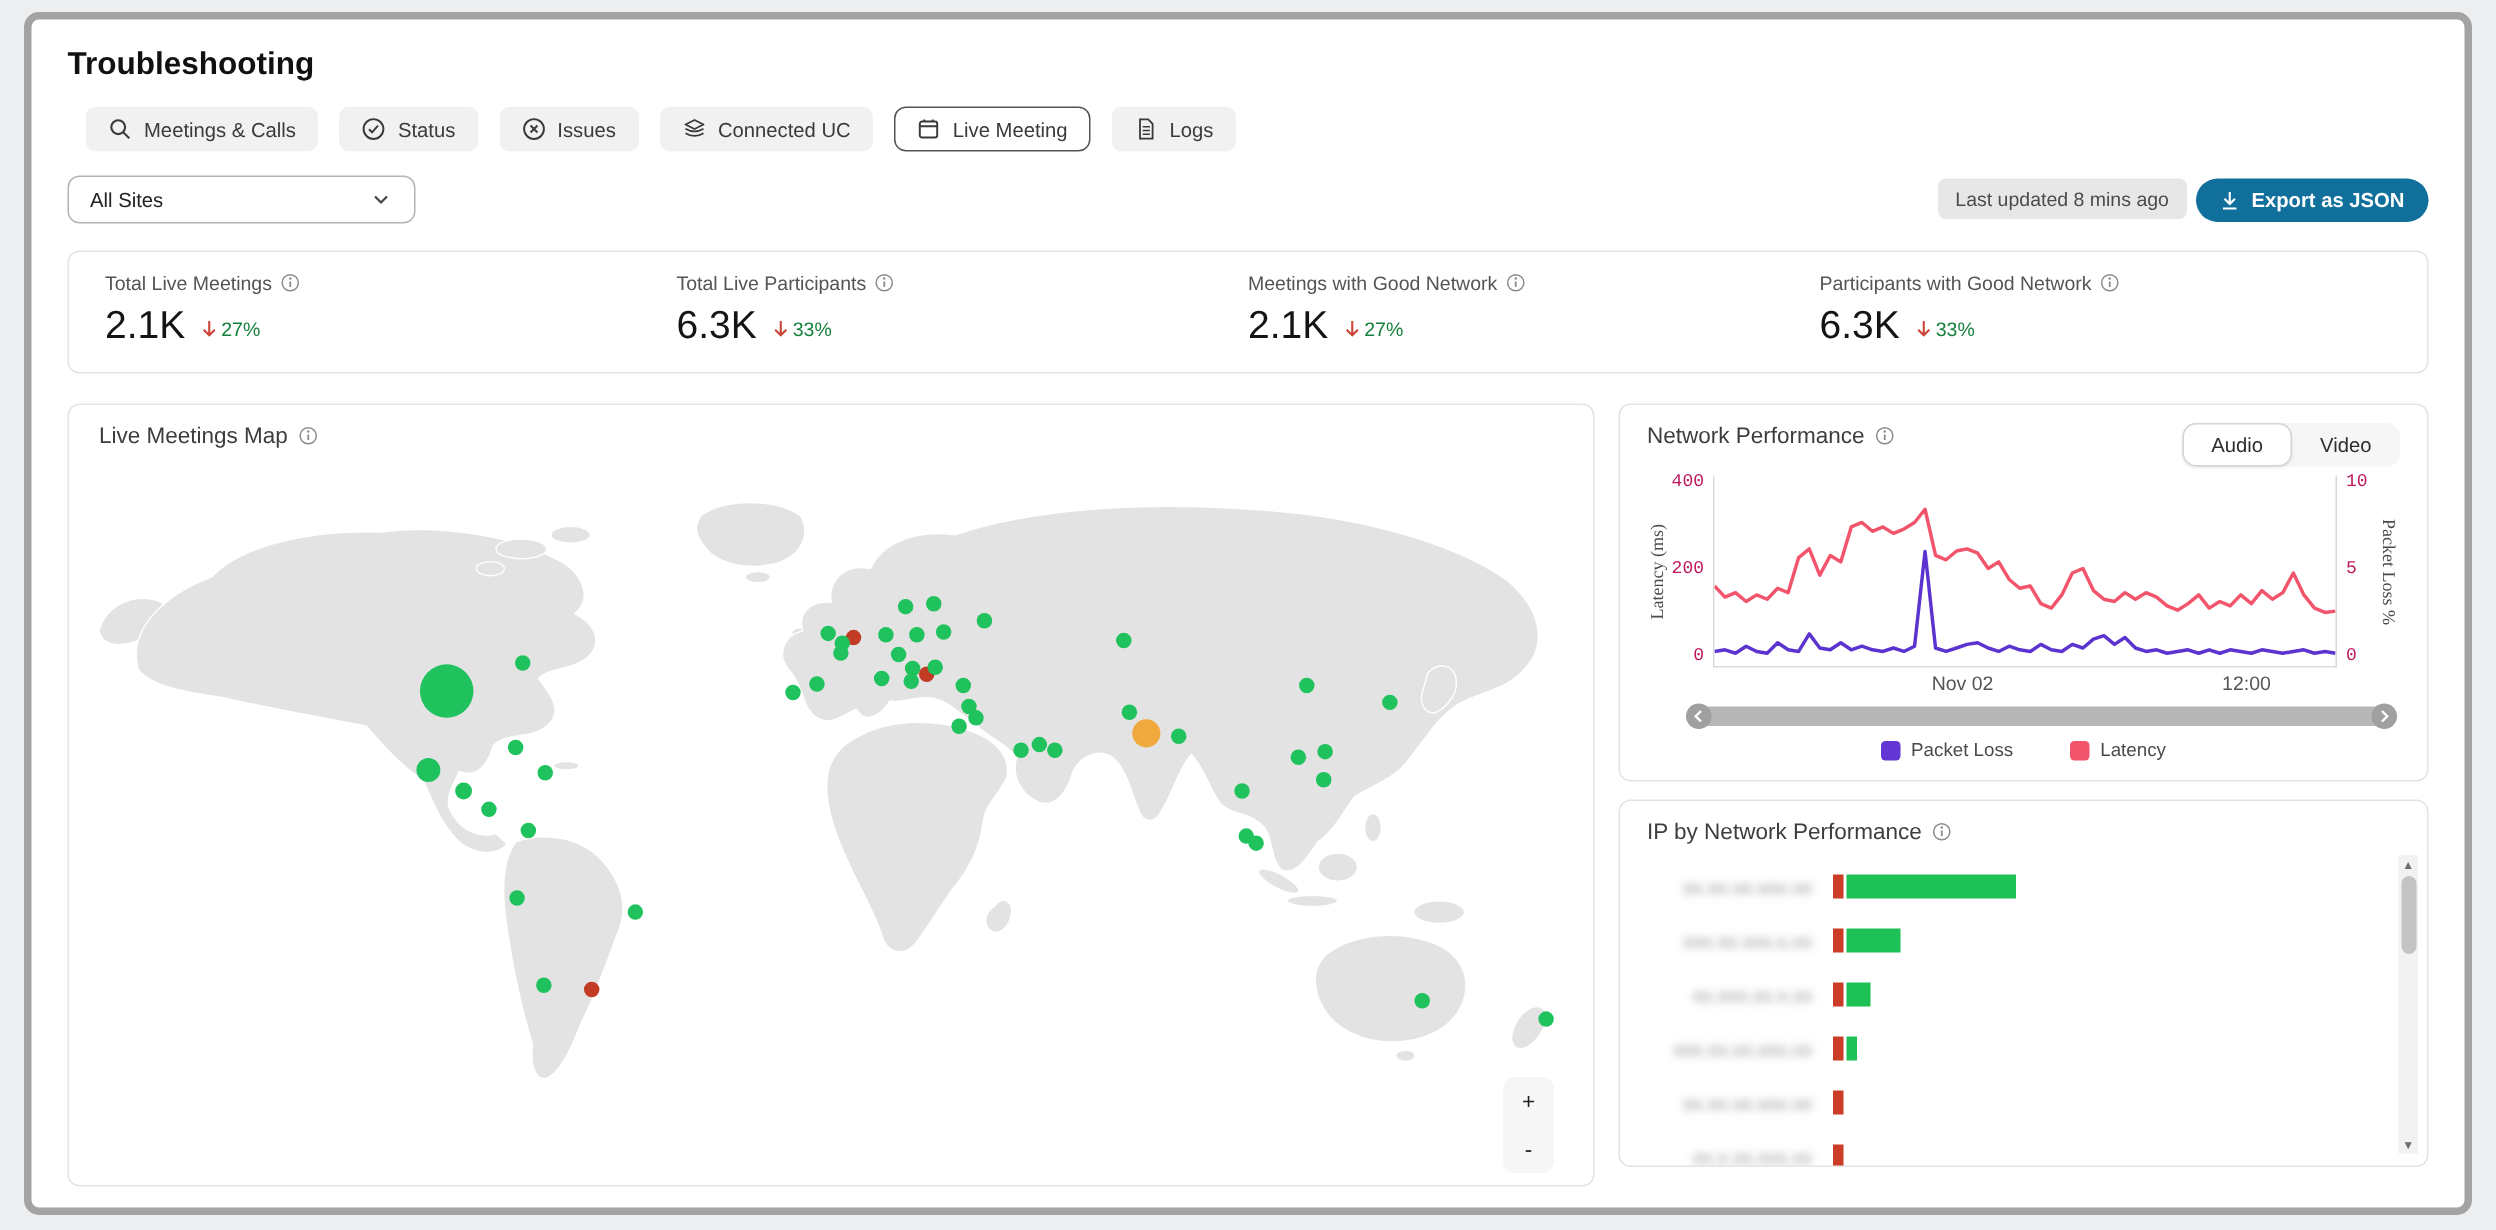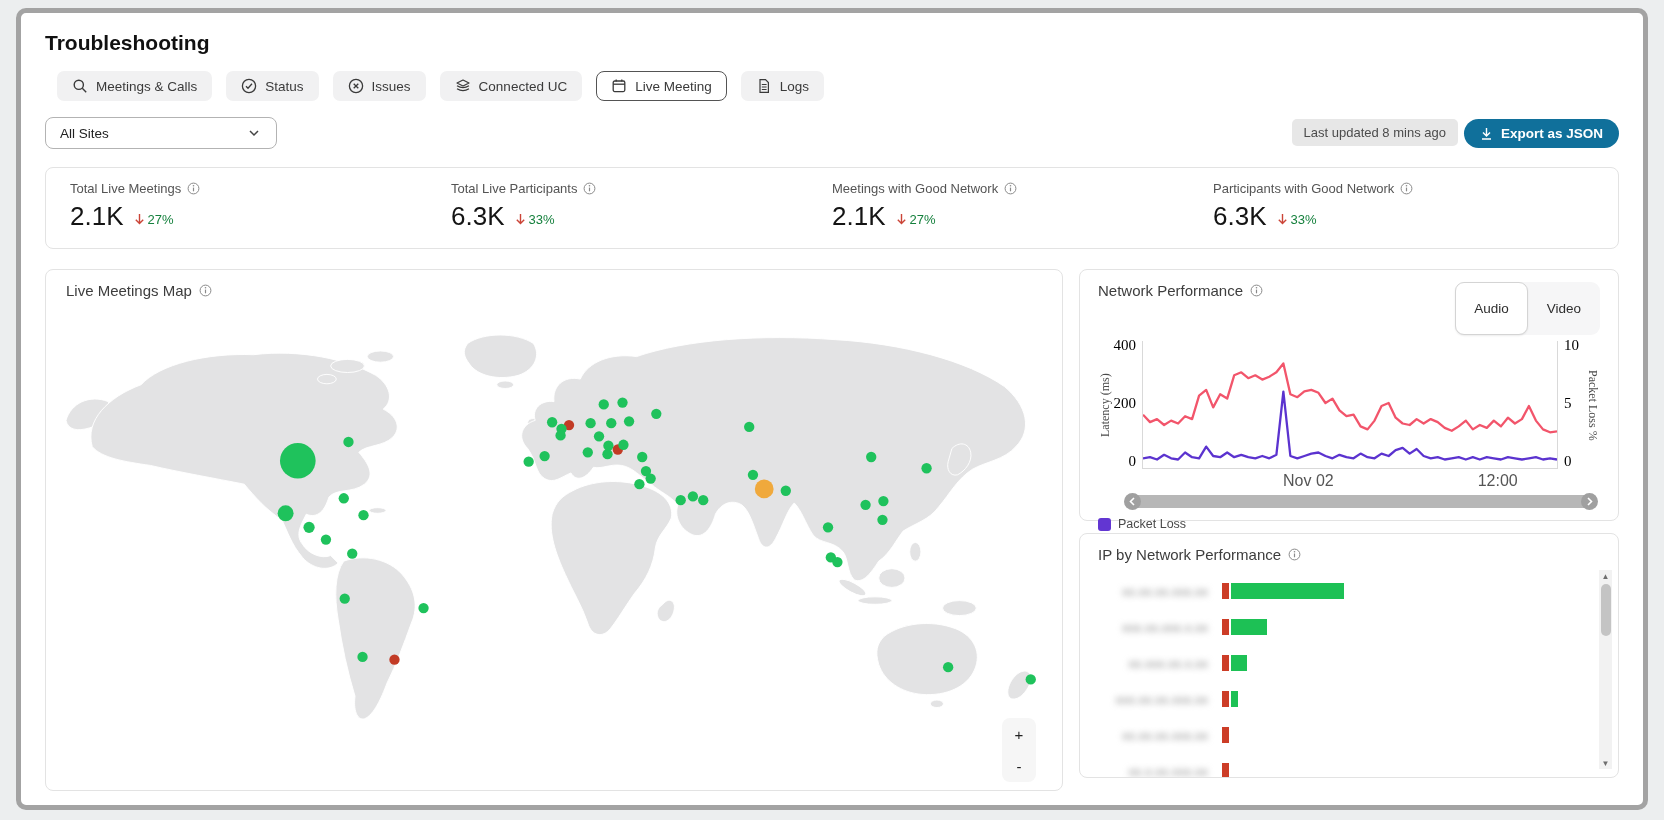--- a/index.html
+++ b/index.html
@@ -46,44 +46,44 @@
   .zoomctrl { position:absolute; right:26px; bottom:8px; width:34px; height:64px;
     background:#f6f6f6; border-radius:8px; display:flex; flex-direction:column;
     align-items:center; justify-content:space-around; font-size:14px; color:#222; }
   .zoomctrl button { border:none; background:transparent; font-size:15px; color:#222; cursor:pointer;
     font-family:"Liberation Sans",sans-serif; }
 
   .col-right { width:540px; display:flex; flex-direction:column; gap:12px; }
   .np-panel { height:252px; }
   .np-head { display:flex; justify-content:space-between; align-items:flex-start; }
   .seg { display:flex; background:#f6f6f7; border-radius:9px; }
-  .seg-item { padding:18px 18px; font-size:13.5px; color:#2e2e2e; border:1px solid transparent;
+  .seg-item { padding:6px 18px; font-size:13.5px; color:#2e2e2e; border:1px solid transparent;
     border-radius:9px; cursor:pointer; }
   .seg-item.selected { background:#fff; border-color:#d4d4d4; box-shadow:0 1px 2px rgba(0,0,0,.08); }
 
   .chart-grid { display:grid; grid-template-columns:14px 30px 1fr 26px 16px; margin-top:6px; }
   .rot-label { writing-mode:vertical-rl; font-family:"Liberation Serif",serif; font-size:12px;
     color:#4a4a4a; display:flex; align-items:center; justify-content:center; height:128px; }
   .rot-label.left { transform:rotate(180deg); }
-  .ticks { position:relative; height:128px; font-family:Liberation Serif, serif; font-size:15px; color:#000000; }
+  .ticks { position:relative; height:128px; font-family:Liberation Mono, monospace; font-size:12px; color:#be185d; }
   .ticks span { position:absolute; line-height:12px; }
   .ticks.left span { right:6px; }
   .ticks.right span { left:6px; }
   .plot { height:128px; border-left:1px solid #d9d9d9; border-right:1px solid #d9d9d9; border-bottom:1px solid #d9d9d9; }
   .plot svg { display:block; width:100%; height:126px; }
-  .xlabels { grid-column:3; position:relative; height:18px; font-size:16px; color:#555; }
+  .xlabels { grid-column:3; position:relative; height:18px; font-size:13px; color:#555; }
   .xlabels span { position:absolute; top:3px; transform:translateX(-50%); }
 
   .scrollbar { position:relative; height:13px; background:#b7b7b7; border-radius:7px;
     margin:8px 4px 0 28px; }
   .sb-btn { position:absolute; top:-2px; width:17px; height:17px; border-radius:50%;
     background:#a0a0a0; border:none; display:flex; align-items:center; justify-content:center; cursor:pointer; }
   .sb-btn.left { left:-2px; } .sb-btn.right { right:-2px; }
 
-  .np-legend { display:flex; justify-content:center; gap:38px; margin-top:9px;flex-direction:column; }
+  .np-legend { display:flex; justify-content:center; gap:38px; margin-top:9px; }
   .legend-item { display:flex; align-items:center; gap:7px; font-size:12.5px; color:#4a4a4a; cursor:pointer; }
   .legend-swatch { width:13px; height:13px; border-radius:3px; }
 
   .ip-panel { height:245px; overflow:hidden; }
   .ip-rows { margin-top:10px; }
   .ip-row { display:grid; grid-template-columns:110px 1fr; gap:14px; align-items:center; height:36px; }
   .ip-label { color:#8f8f8f; font-size:13px; filter:blur(3px); text-align:right; }
   .ip-bars { display:flex; align-items:center; gap:2px; }
   .bar-bad { width:5px; height:16px; }
   .bar-good { height:16px; }

